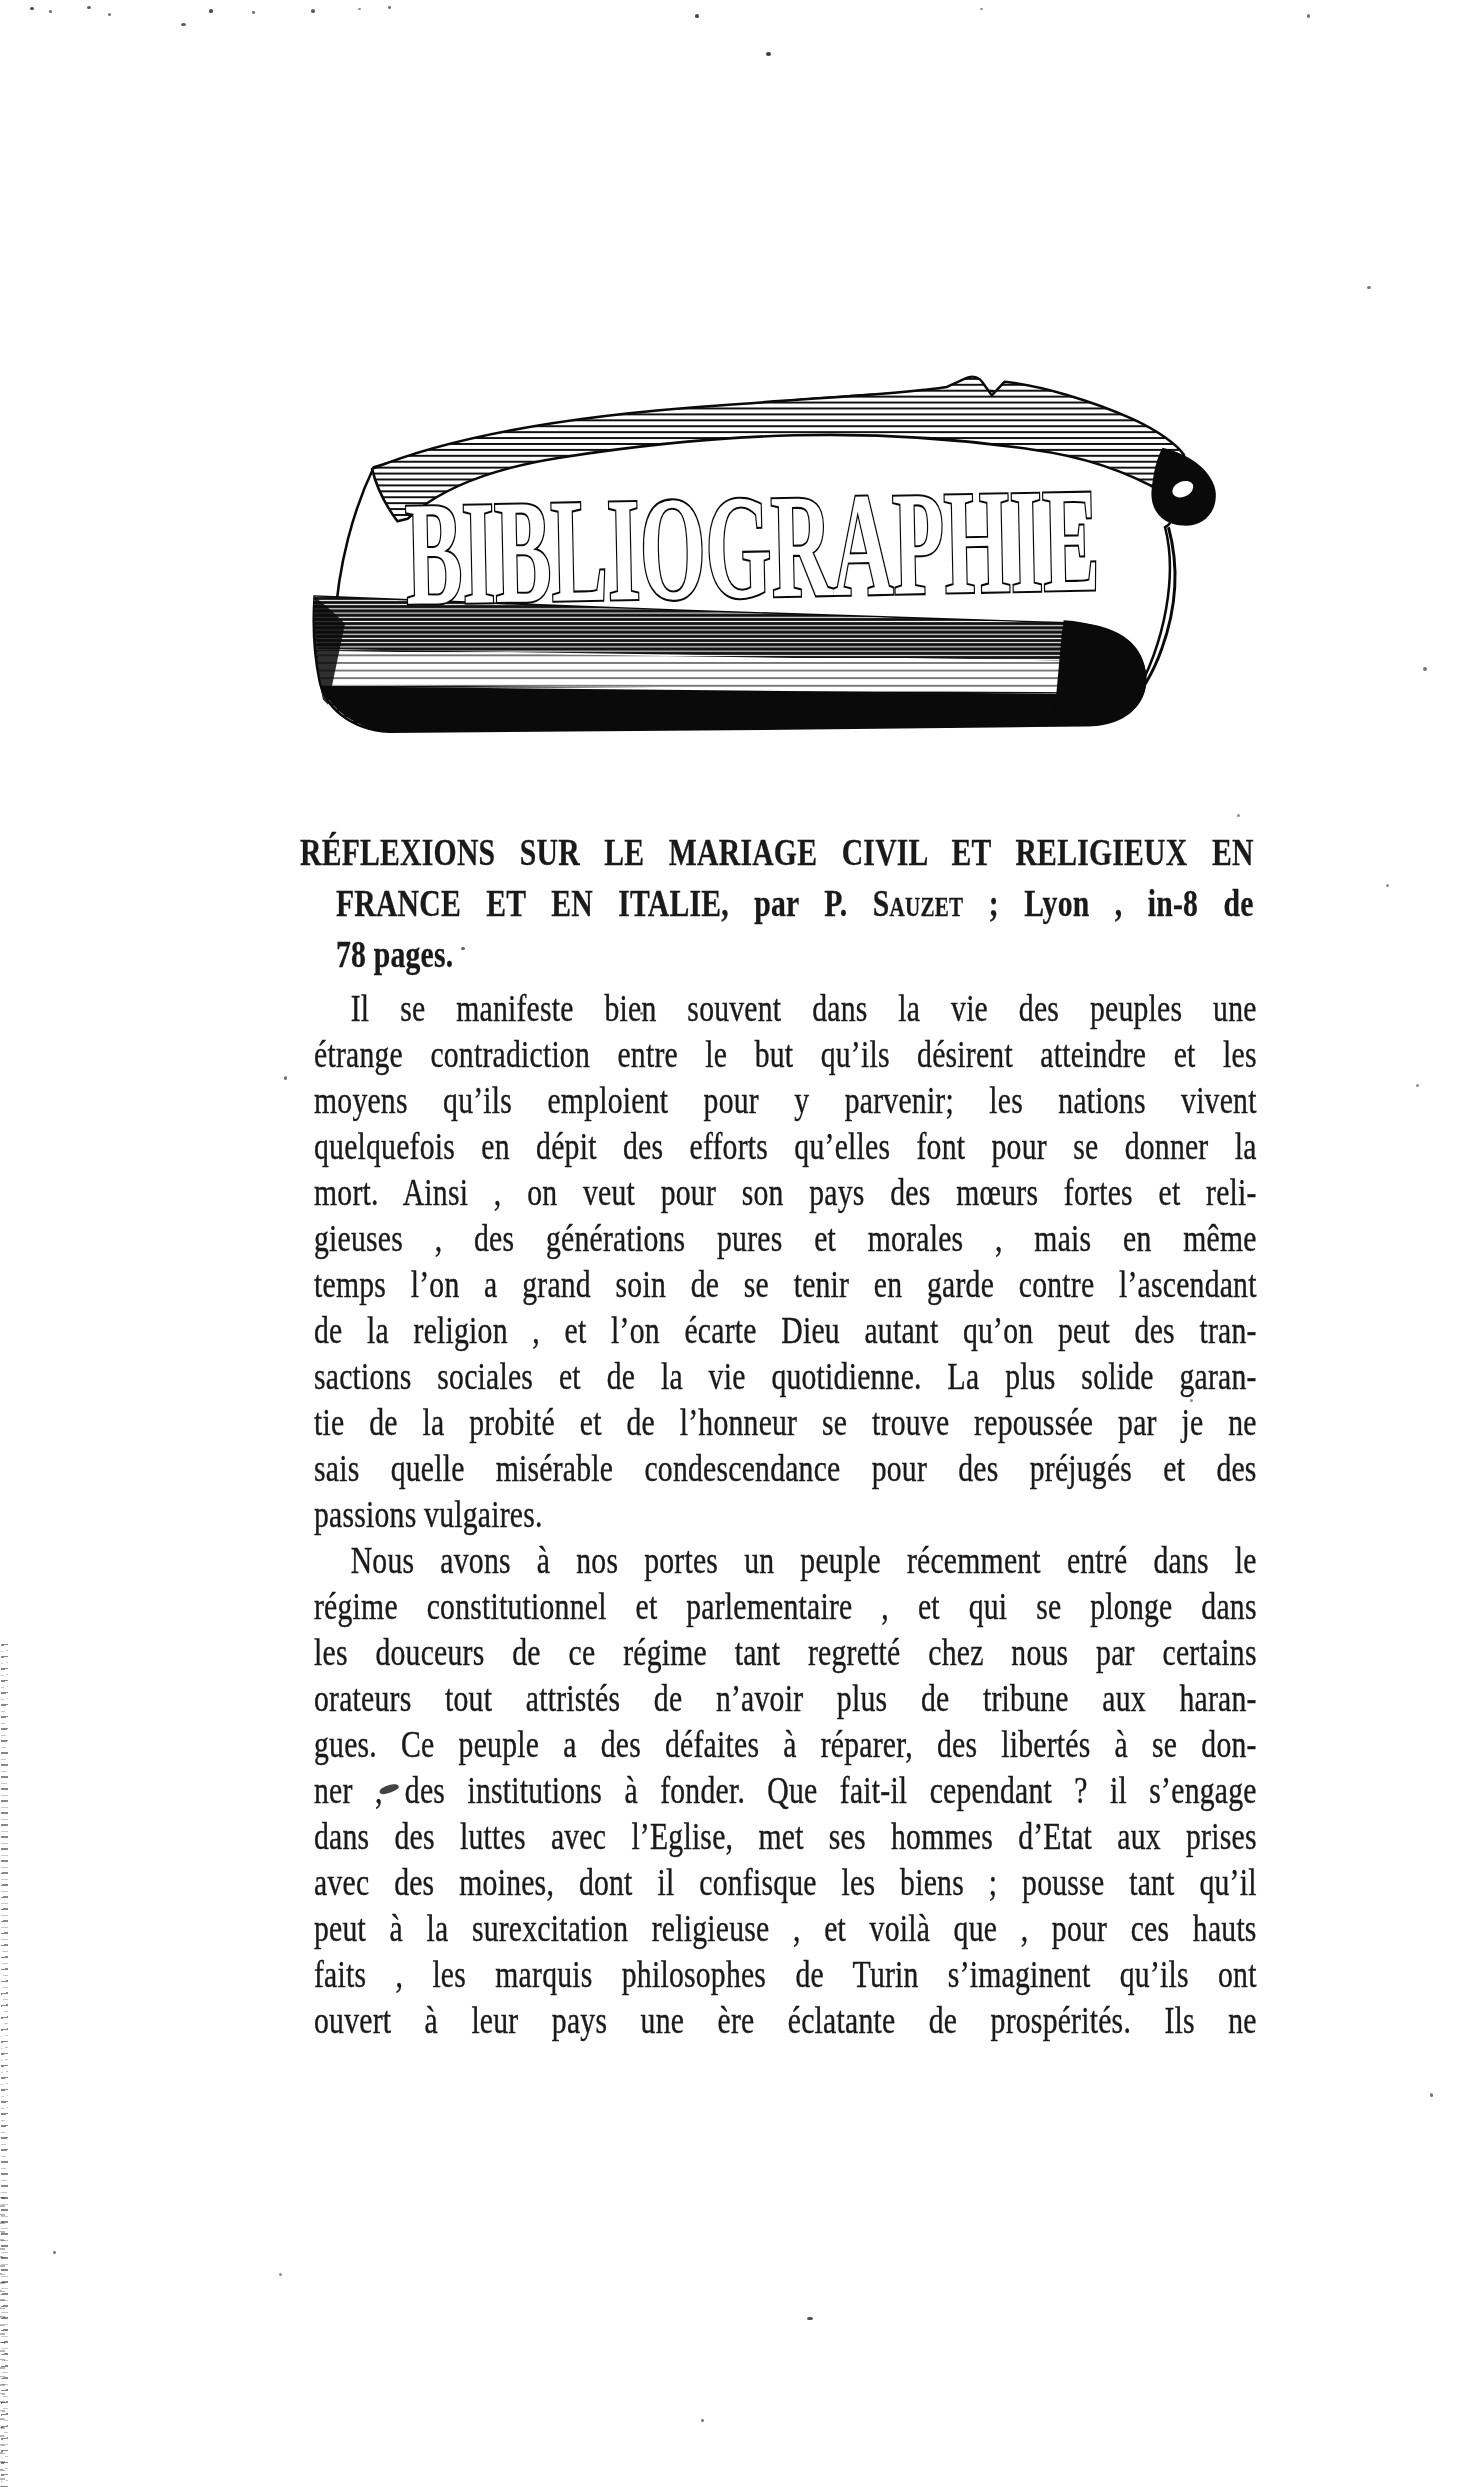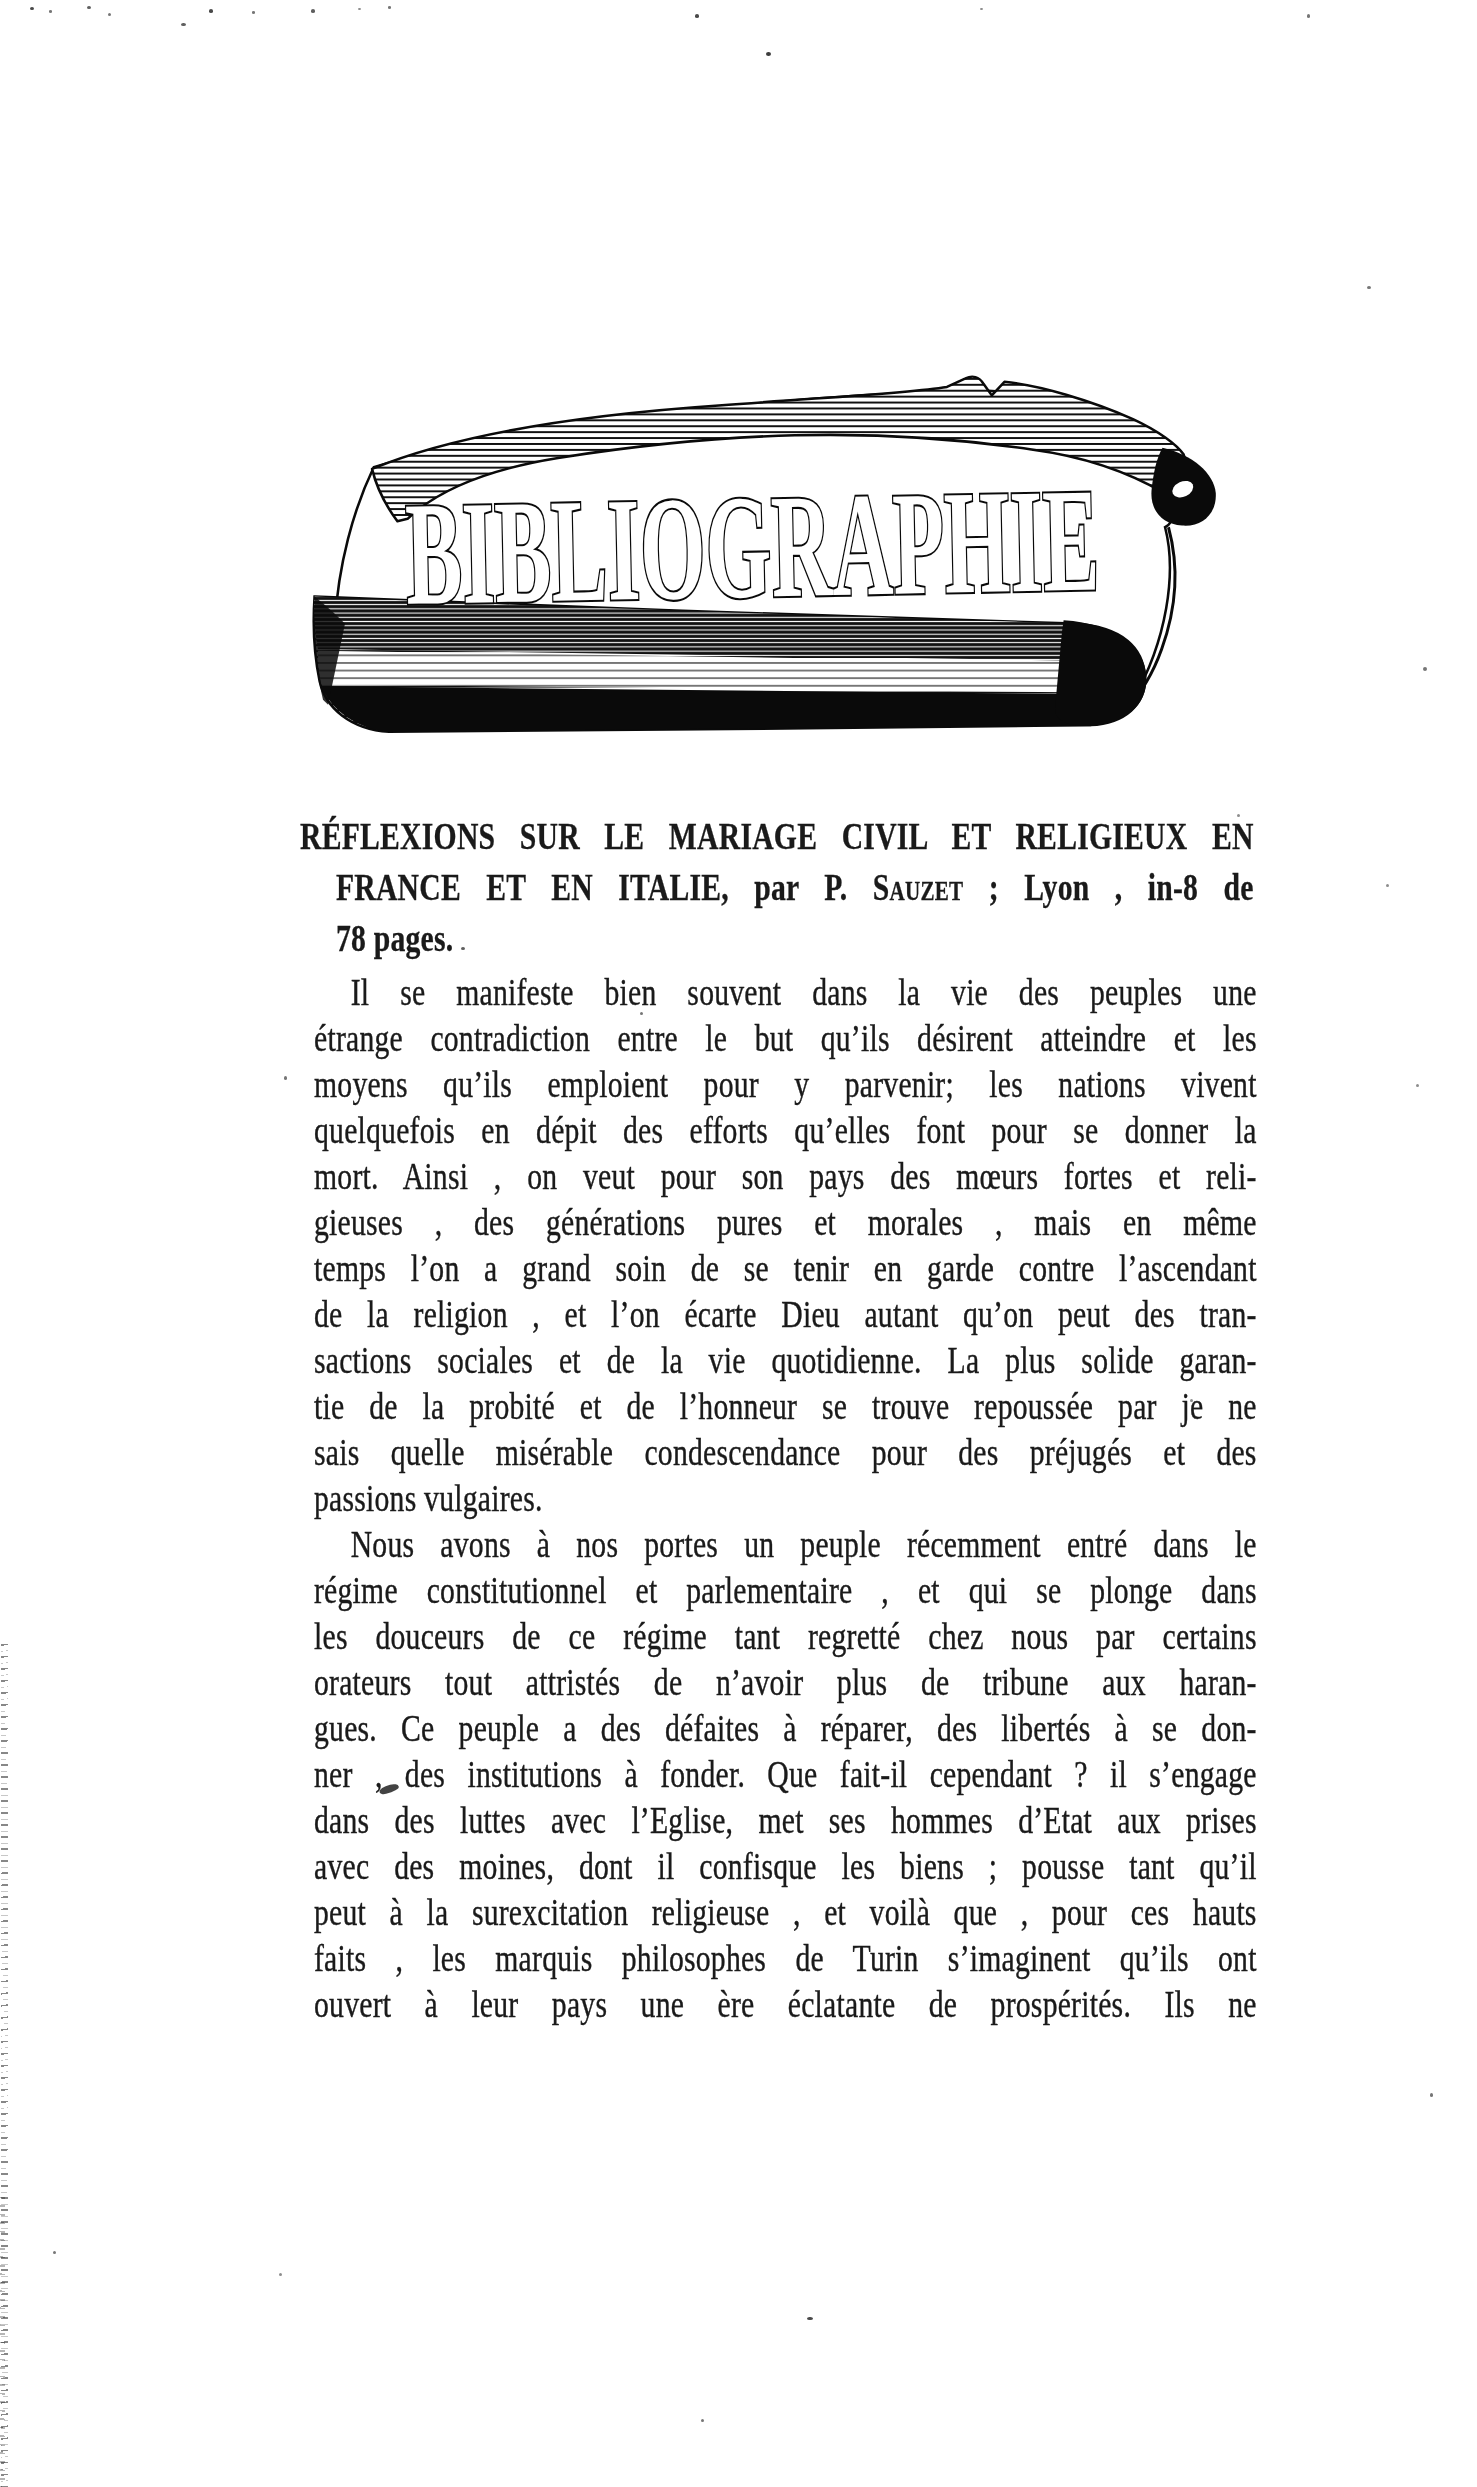--- a/index.html
+++ b/index.html
@@ -10,21 +10,21 @@
     overflow:hidden;
     font-family:"Liberation Serif","DejaVu Serif",serif;
     color:#1a1a1a;
   }
 
   
   .banner{position:absolute;left:279px;top:370px;width:947px;height:372px;}
   .banner svg{display:block;width:100%;height:100%;}
 
   
-  .article{position:absolute;left:300px;top:0;width:957px;height:2104px;}
+  .article{position:absolute;left:300px;top:16px;width:957px;height:2104px;}
 
   .heading{
     position:absolute;left:0;top:811px;width:1221px;
     transform:scaleX(0.781);transform-origin:0 0;
     font-weight:700;font-size:38px;line-height:51px;
     letter-spacing:0.3px;
     -webkit-text-stroke:0.3px currentColor;
   }
   .hline{text-align:justify;text-align-last:justify;}
   .hline.cont{text-indent:46px;}

